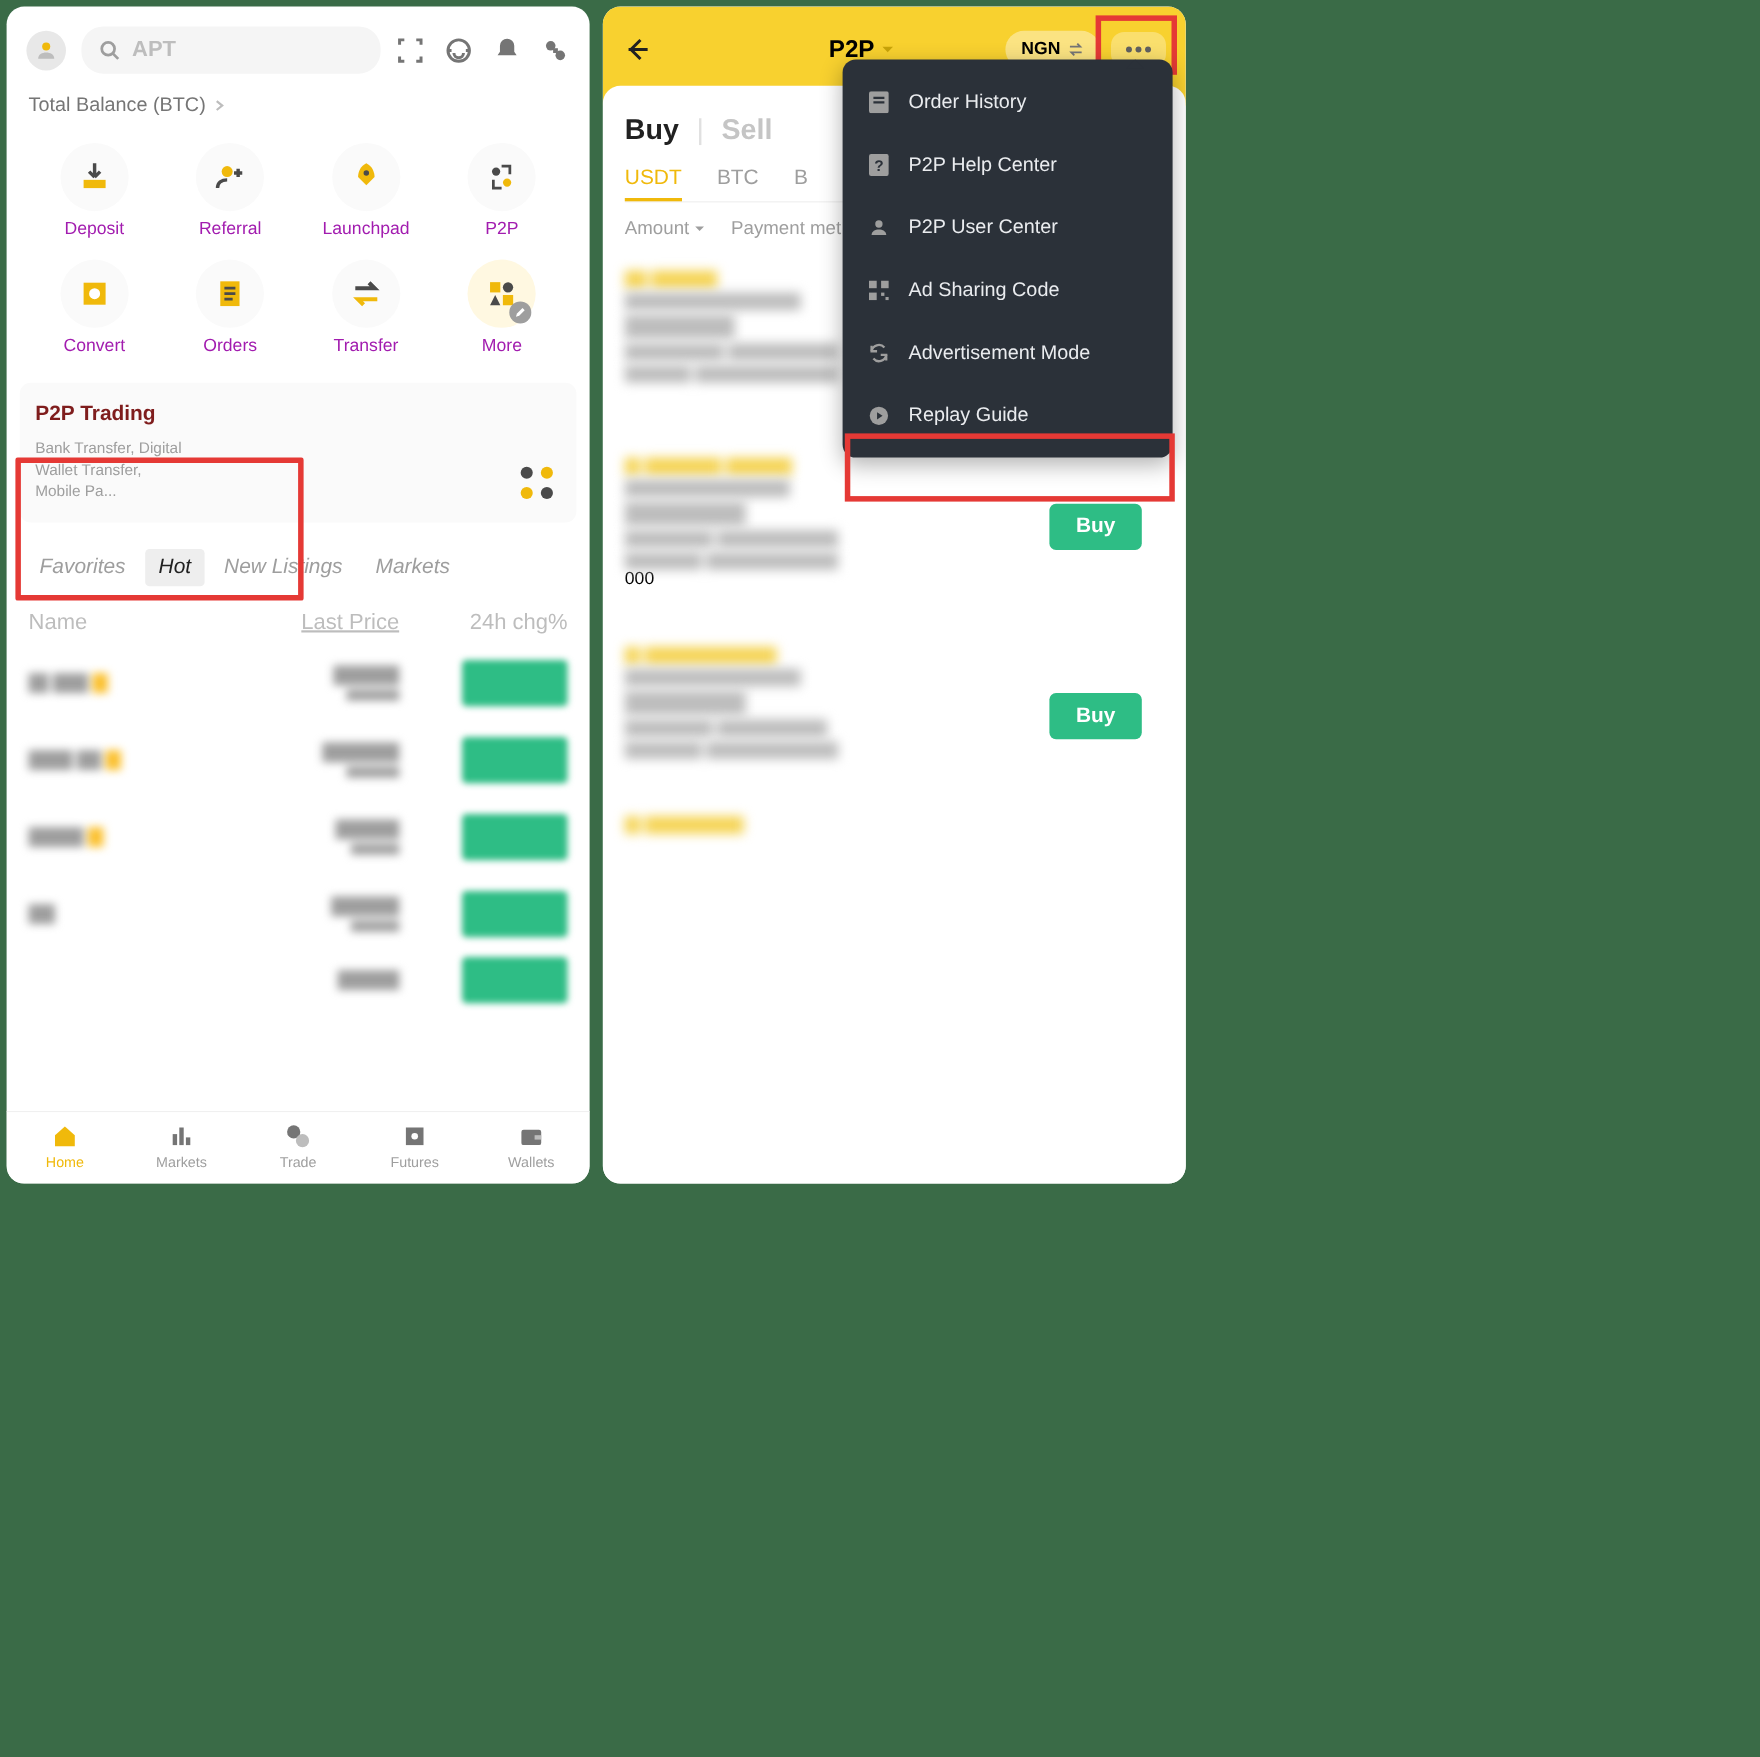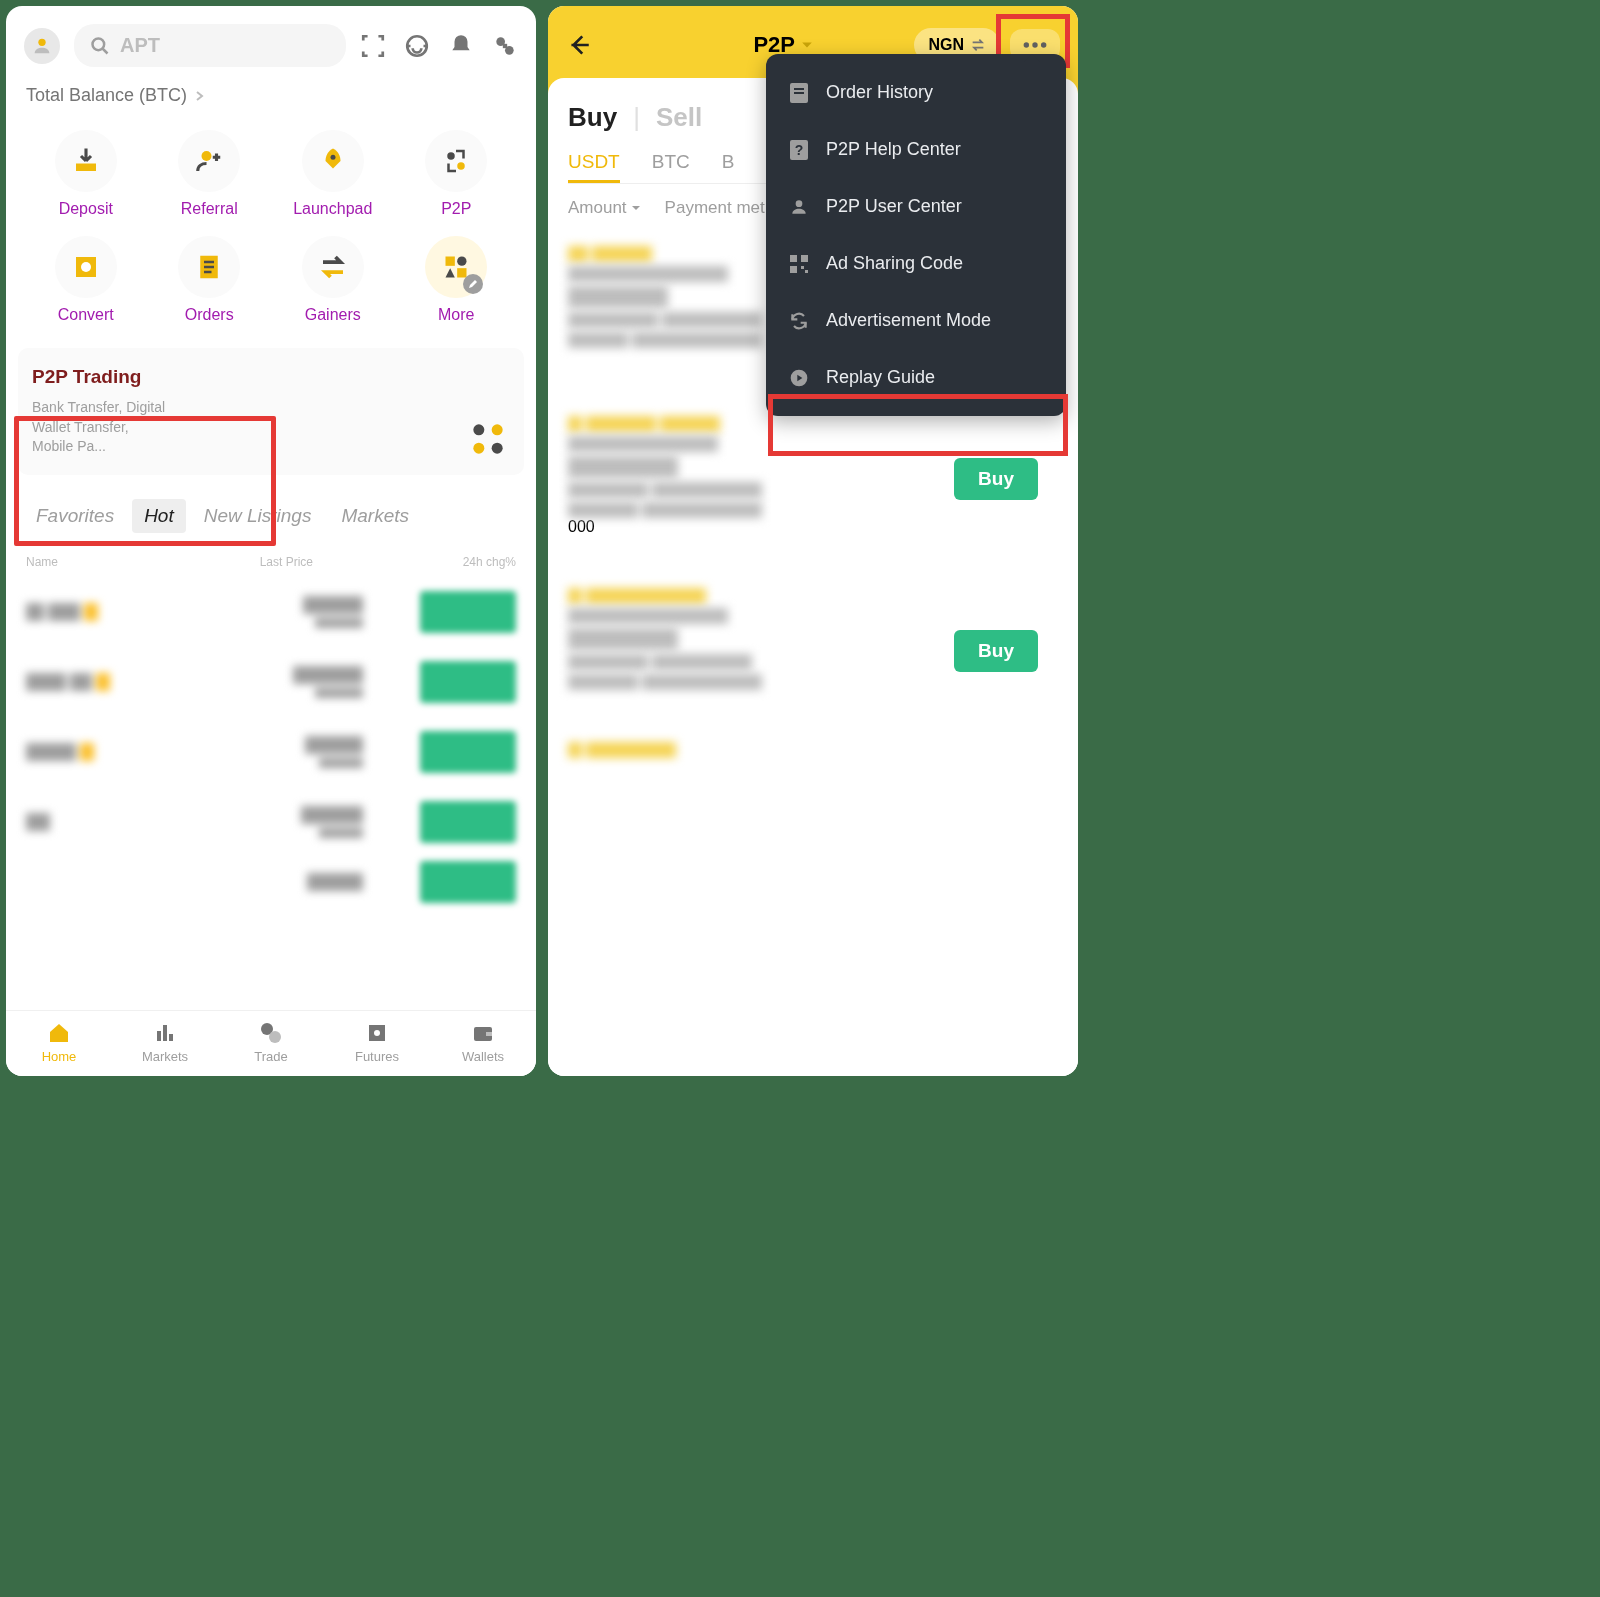--- a/index.html
+++ b/index.html
@@ -29,23 +29,23 @@
 .card .title { font-weight: 700; font-size: 19px; color: #7f1d1d; margin-bottom: 10px; }
 .card .sub { font-size: 14px; color: #9e9e9e; line-height: 1.4; max-width: 140px;}
 .card .cicon { position: absolute; right: 14px; bottom: 14px; }
 
 .redbox1 { position:absolute; border:5px solid #e53935; top:410px; left:8px; width:262px; height:130px; pointer-events:none; border-radius:2px;}
 
 .tabs { display: flex; gap: 6px; padding: 10px 18px; align-items: center; font-style: italic; }
 .tab { padding: 6px 12px; color: #9e9e9e; font-size: 19px; font-weight:500;}
 .tab.active { background: #eeeeee; color: #212121; border-radius: 4px; }
 
-.list-head { display: flex; padding: 12px 20px 8px; color: #bdbdbd; font-size: 12px; }
+.list-head { display: flex; padding: 12px 20px 8px; color: #bdbdbd; font-size: 20px; }
 .lh1 { flex: 1.2; }
-.lh2 { flex: 1; text-align:center; }
+.lh2 { flex: 1; text-align:right;text-decoration:underline; }
 .lh3 { flex: 1; text-align:right; }
 
 .list-row { display: flex; align-items: center; padding: 10px 20px; height: 70px;}
 .blur-name { display:flex; gap:4px; filter: blur(4px);}
 .blur-price { display:flex; flex-direction:column; gap:4px; align-items:flex-end; filter: blur(4px);}
 .chg-badge { width: 96px; height: 42px; background: #2ebd85; border-radius: 4px; filter: blur(3px); margin-left:auto;}
 .bl { background:#9e9e9e; height:18px;}
 .by { background:#fbc02d; height:18px;}
 
 .bottom-nav { position: absolute; bottom: 0; left: 0; right: 0; display: flex; background: #fff; padding: 10px 0 12px; border-top: 1px solid #f0f0f0; }
@@ -190,21 +190,21 @@
         </div>
         <span class="lbl">Orders</span>
       </div>
     <div class="gicon">
         <div class="circ">
           <svg width="30" height="30" viewBox="0 0 24 24" fill="none" stroke-width="3">
             <path d="M4 8h14l-4-4" stroke="#4a4a4a"></path>
             <path d="M20 16H6l4 4" stroke="#f0b90b"></path>
           </svg>
         </div>
-        <span class="lbl">Gainers</span>
+        <span class="lbl">Transfer</span>
       </div>
     <div class="gicon more">
         <div class="circ">
           <svg width="28" height="28" viewBox="0 0 24 24">
             <rect x="3" y="3" width="8" height="8" fill="#f0b90b"></rect>
             <circle cx="17" cy="7" r="4" fill="#4a4a4a"></circle>
             <path d="M7 13l4 8H3z" fill="#4a4a4a"></path>
             <rect x="13" y="13" width="8" height="8" fill="#f0b90b"></rect>
           </svg>
           <div class="pencil-badge">

